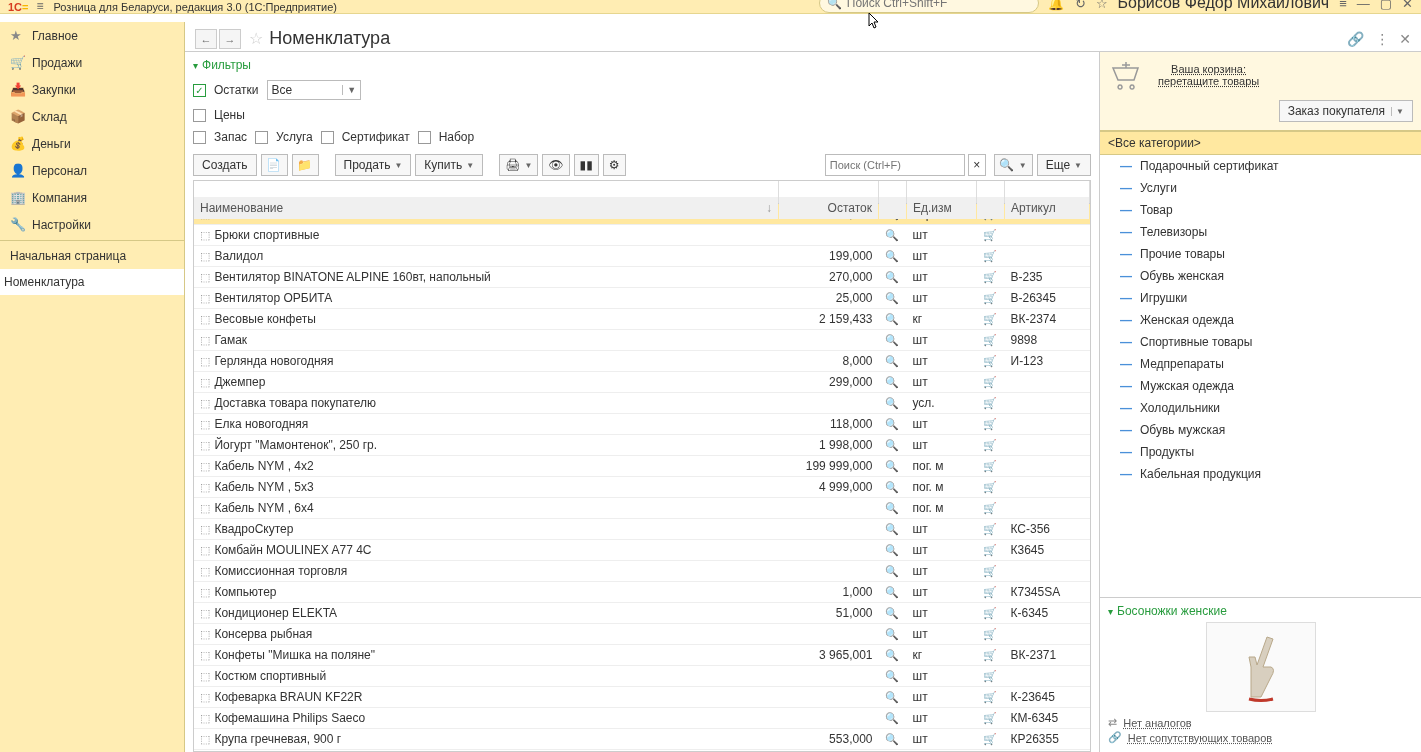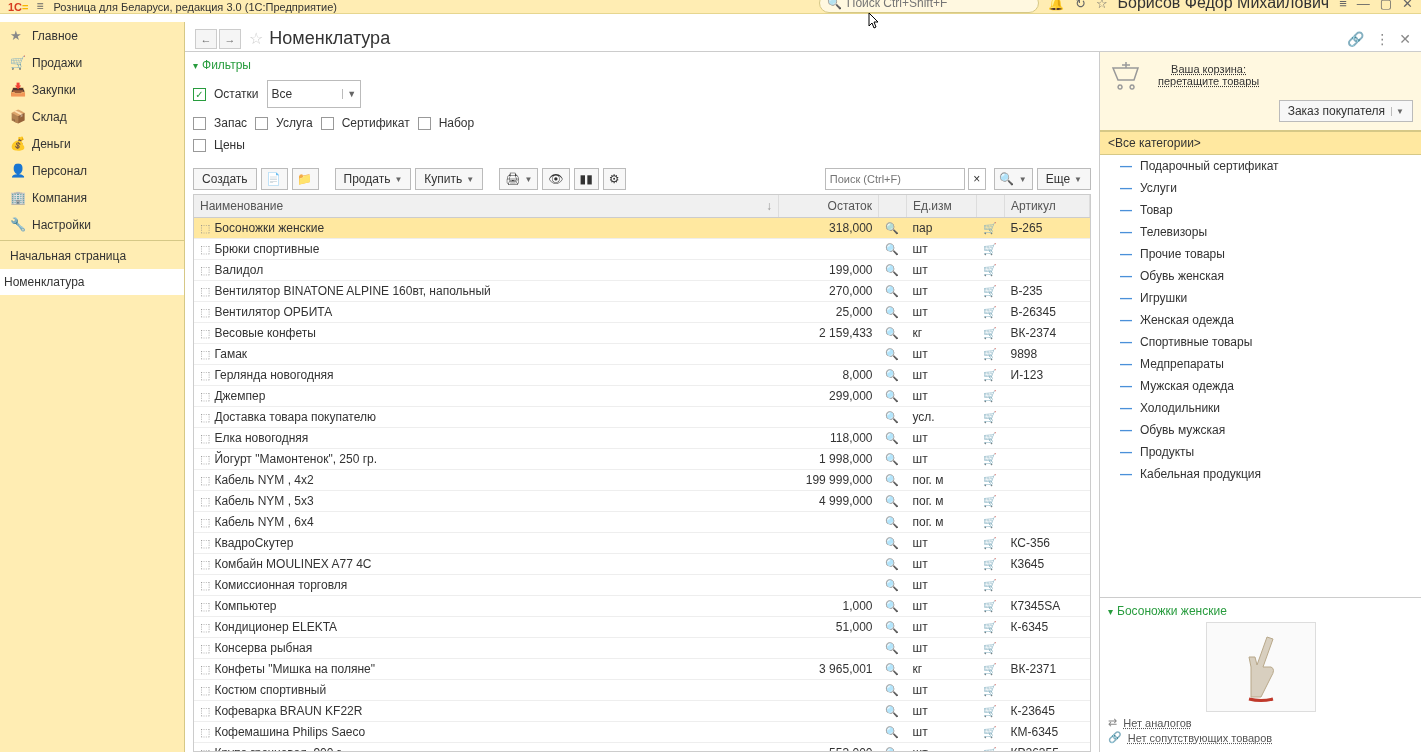--- a/index.html
+++ b/index.html
@@ -33,37 +33,37 @@
 
 .content-row { display: flex; flex: 1; min-height: 0; }
 .center { flex: 1; display: flex; flex-direction: column; padding: 6px 8px 0 8px; min-width: 0; }
 .right-panel { width: 322px; border-left: 1px solid #ccc; display: flex; flex-direction: column; }
 
 
 .filters-head { color: #289c3e; font-size: 12px; display: flex; align-items: center; margin-bottom: 4px; }
 .filters-head .chev { margin-right: 4px; font-size: 10px; }
 .filter-row { display: flex; align-items: center; gap: 8px; margin: 4px 0; }
 .chk { width: 13px; height: 13px; border: 1px solid #999; background: #fff; display: inline-flex; align-items: center; justify-content: center; font-size: 10px; color: #289c3e; }
-.select { border: 1px solid #bbb; background: #fff; height: 28px; display: inline-flex; align-items: center; padding: 0 4px; }
+.select { border: 1px solid #bbb; background: #fff; height: 20px; display: inline-flex; align-items: center; padding: 0 4px; }
 .select .dd { border-left: 1px solid #bbb; padding-left: 4px; margin-left: 50px; color: #666; font-size: 9px; }
 
 
-.toolbar { display: flex; align-items: center; gap: 4px; margin-top: 12px; margin-bottom: 4px; }
+.toolbar { display: flex; align-items: center; gap: 4px; margin-top: 6px; margin-bottom: 4px; }
 .btn { border: 1px solid #bbb; background: #f7f7f7; height: 22px; padding: 0 8px; display: inline-flex; align-items: center; cursor: pointer; font-size: 12px; color: #333; }
 .btn .dd { font-size: 8px; margin-left: 4px; color: #666; }
 .btn.icon-only { padding: 0 5px; }
 .toolbar .spacer { flex: 1; }
 .search-field { border: 1px solid #bbb; height: 22px; padding: 0 4px; width: 140px; display: flex; align-items: center; }
 .search-field input { border: none; outline: none; width: 100%; font-size: 11px; color: #999; }
 .clear-btn { border: 1px solid #bbb; height: 22px; width: 18px; display:flex; align-items:center; justify-content:center; margin-left:-1px; cursor:pointer;}
 
 
 .table-wrap { flex: 1; border: 1px solid #ccc; overflow-y: auto; position: relative; }
 table { width: 100%; border-collapse: collapse; table-layout: fixed; }
-th { background: #f0f0f0; border-bottom: 1px solid #ccc; border-right: 1px solid #ddd; text-align: left; padding: 4px 6px; font-weight: normal; font-size: 12px; color: #555; position: sticky; top: 0; }
+th { background: #f0f0f0; border-bottom: 1px solid #ccc; border-right: 1px solid #ddd; text-align: left; padding: 4px 6px; font-weight: normal; font-size: 12px; color: #555; position: sticky; top: 16px; }
 td { border-bottom: 1px solid #eee; padding: 3px 6px; font-size: 12px; white-space: nowrap; overflow: hidden; text-overflow: ellipsis; }
 tr.selected td { background: #ffe8a0; }
 .col-name { width: auto; }
 .col-balance { width: 100px; text-align: right; }
 .col-mag { width: 28px; text-align: center; }
 .col-unit { width: 70px; }
 .col-cart { width: 28px; text-align: center; }
 .col-art { width: 85px; margin-left: 24px; }
 .item-icon { color: #888; margin-right: 4px; font-size: 11px; }
 .mag-icon, .cart-icon { color: #888; font-size: 11px; }
@@ -192,31 +192,31 @@
       <div class="filter-row">
         <span class="chk" style="color:#289c3e;border-color:#289c3e;">✓</span>
         <span>Остатки</span>
         <span class="select">
           <span>Все</span>
           <span class="dd">▼</span>
         </span>
       </div>
       <div class="filter-row">
         <span class="chk"></span>
+        <span>Цены</span>
+      </div>
+      <div class="filter-row">
+        <span class="chk"></span>
         <span>Запас</span>
         <span class="chk"></span>
         <span>Услуга</span>
         <span class="chk"></span>
         <span>Сертификат</span>
         <span class="chk"></span>
         <span>Набор</span>
-      </div>
-      <div class="filter-row">
-        <span class="chk"></span>
-        <span>Цены</span>
       </div>
 
       <div class="toolbar">
         <span class="btn">
             <span>Создать</span>
           </span>
         <span class="btn icon-only">📄</span>
         <span class="btn icon-only">📁</span>
         <span style="width:8px;"></span>
         <span class="btn">

